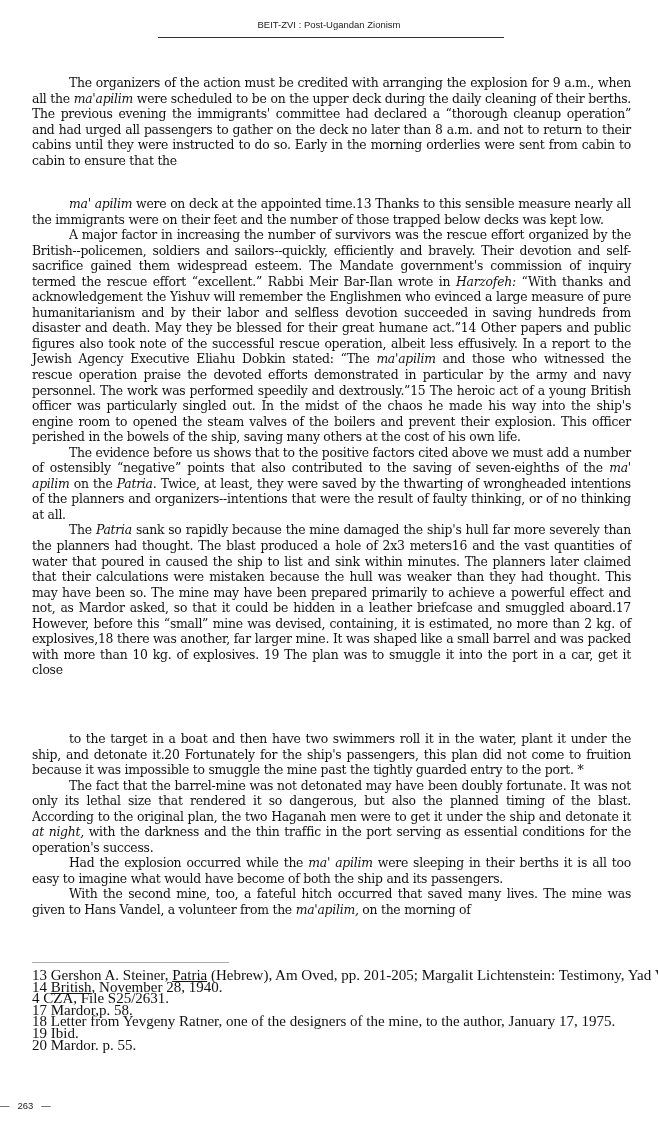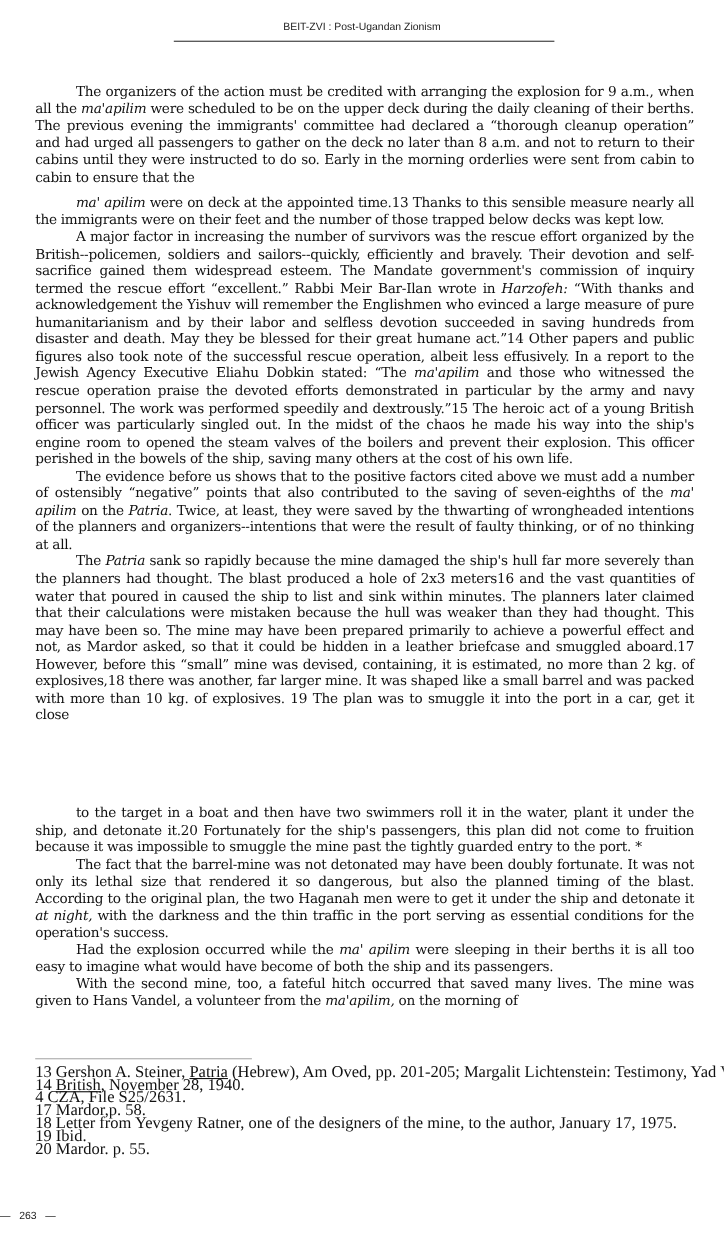--- a/index.html
+++ b/index.html
@@ -14,21 +14,21 @@
   }
   .body-text {
     position: absolute; left: 32px; width: 599px;
     font-family: "DejaVu Serif", serif; font-size: 12.4px; line-height: 15.55px;
     text-align: justify; color: #111; letter-spacing: -0.25px;
   }
   .body-text p { margin: 0; text-indent: 37px; }
   .body-text p.last-left { text-align-last: left; }
   .body-text em { font-style: italic; }
   #block1 { top: 75px; }
-  #block2 { top: 176px; }
+  #block2 { top: 196px; }
   #block3 { top: 731px; }
   .fn-rule {
     position: absolute; top: 962px; left: 32px; width: 197px; height: 0;
     border-top: 1px solid #aaa;
   }
   .footnotes {
     position: absolute; top: 970px; left: 32px; width: 600px;
     font-family: Liberation Serif, serif; font-size: 15px; line-height: 11.6px; color: #111;
   }
   .footnotes div { white-space: nowrap; }

